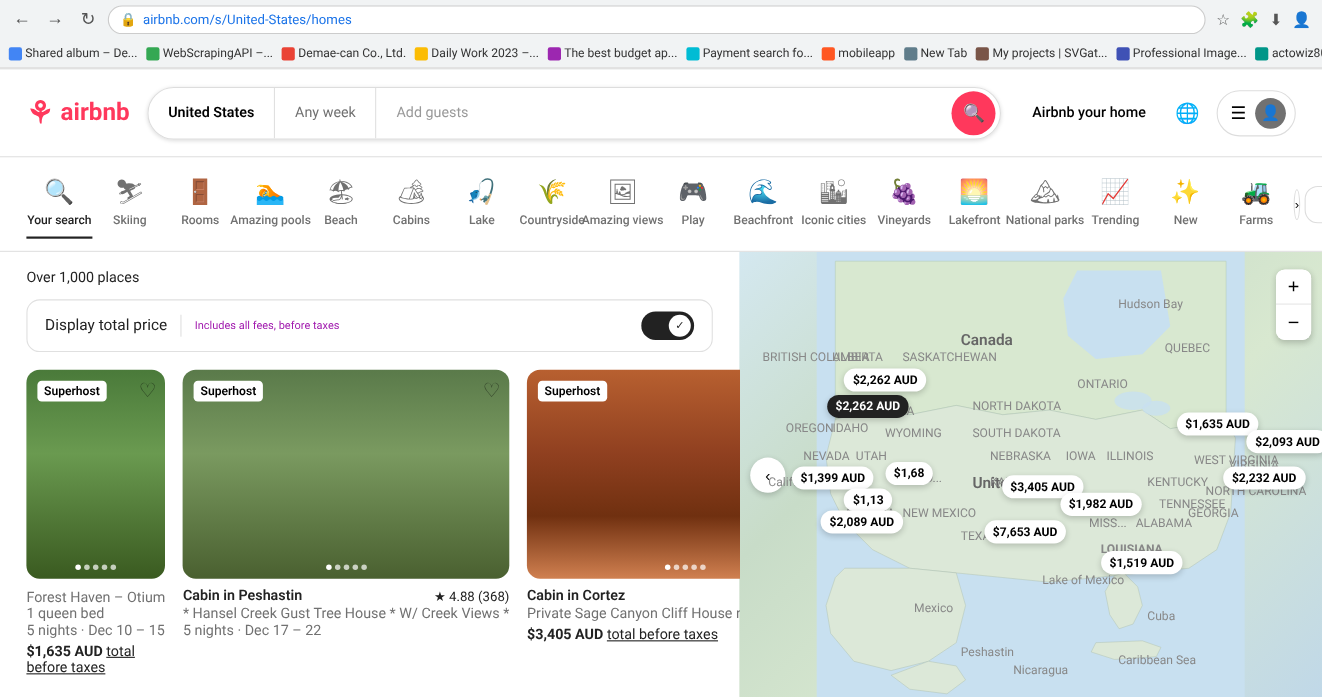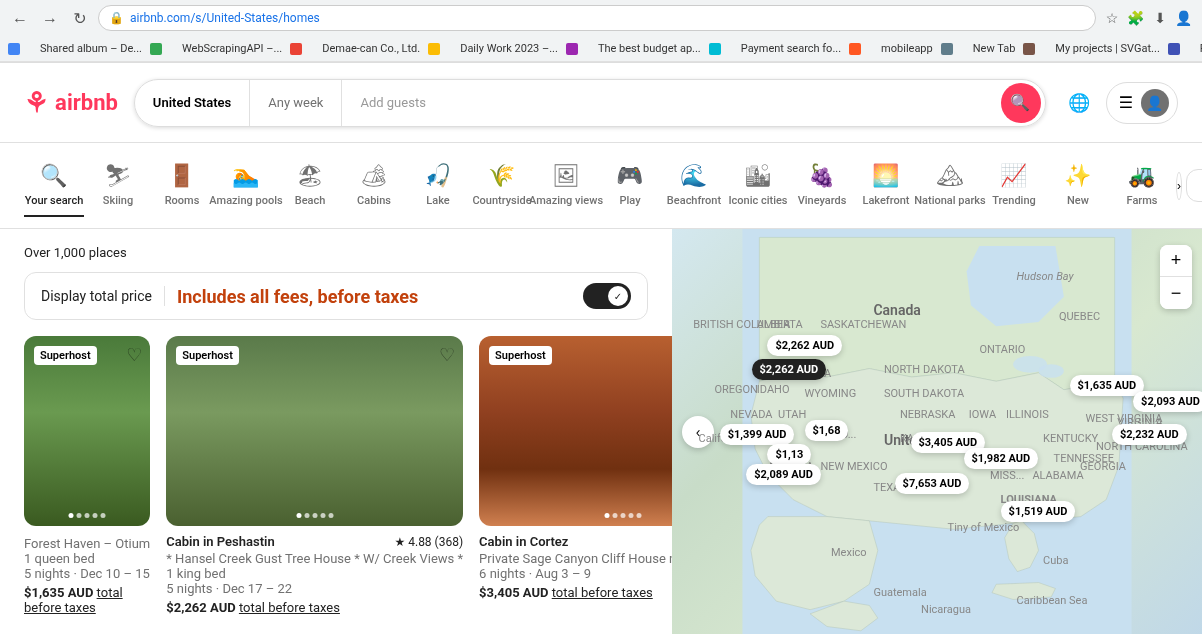--- a/index.html
+++ b/index.html
@@ -7,21 +7,21 @@
 
     
     .browser-chrome { background: #f1f3f4; border-bottom: 1px solid #ddd; }
     .browser-top { display: flex; align-items: center; padding: 6px 8px; gap: 6px; height: 36px; }
     .browser-nav-btn { width: 24px; height: 24px; border: none; background: none; cursor: pointer; color: #555; font-size: 16px; display: flex; align-items: center; justify-content: center; border-radius: 50%; }
     .browser-address-bar { flex: 1; height: 26px; background: #fff; border: 1px solid #ccc; border-radius: 13px; display: flex; align-items: center; padding: 0 10px; font-size: 12px; color: #333; gap: 6px; }
     .browser-address-bar span { color: #1a73e8; }
     .browser-actions { display: flex; gap: 4px; align-items: center; }
     .browser-action-btn { width: 20px; height: 20px; border: none; background: none; cursor: pointer; color: #555; font-size: 14px; }
     .bookmarks-bar { display: flex; align-items: center; padding: 3px 8px; gap: 8px; height: 26px; overflow: hidden; border-bottom: 1px solid #e0e0e0; }
-    .bookmark-item { font-size: 11px; color: #333; white-space: nowrap; cursor: pointer; display: flex; align-items: center; gap: 20px; }
+    .bookmark-item { font-size: 11px; color: #333; white-space: nowrap; cursor: pointer; display: flex; align-items: center; gap: 3px; }
     .bookmark-favicon { width: 12px; height: 12px; border-radius: 2px; display: inline-block; }
 
     
     .app { height: calc(634px - 62px); display: flex; flex-direction: column; overflow: hidden; }
 
     
     .header { display: flex; align-items: center; padding: 0 24px; height: 80px; border-bottom: 1px solid #e0e0e0; gap: 16px; }
     .logo { display: flex; align-items: center; gap: 6px; color: #FF385C; font-size: 22px; font-weight: bold; cursor: pointer; }
     .logo-icon { color: #FF385C; font-size: 28px; }
     .search-bar { flex: 1; display: flex; align-items: center; border: 1px solid #ddd; border-radius: 40px; height: 48px; box-shadow: 0 1px 4px rgba(0,0,0,0.15); overflow: hidden; }
@@ -49,21 +49,21 @@
 
     
     .main { display: flex; flex: 1; overflow: hidden; }
 
     
     .listings-panel { width: 672px; overflow-y: auto; padding: 16px 24px; }
     .results-count { font-size: 13px; color: #222; margin-bottom: 12px; }
     .price-toggle-bar { display: flex; align-items: center; border: 1px solid #e0e0e0; border-radius: 12px; padding: 10px 16px; margin-bottom: 16px; gap: 12px; }
     .price-toggle-label { font-size: 14px; font-weight: 400; color: #222; }
     .price-toggle-divider { width: 1px; height: 20px; background: #e0e0e0; }
-    .price-toggle-desc { font-size: 18px; color: #c2410c; flex: 1; font-weight: bold; }
+    .price-toggle-desc { font-size: 10px; color: #a21caf; flex: 1; }
     .toggle-switch { position: relative; width: 48px; height: 26px; cursor: pointer; }
     .toggle-track { width: 48px; height: 26px; background: #222; border-radius: 13px; }
     .toggle-knob { position: absolute; top: 3px; right: 3px; width: 20px; height: 20px; background: white; border-radius: 50%; display: flex; align-items: center; justify-content: center; font-size: 10px; color: #222; }
 
     
     .listings-grid { display: grid; grid-template-columns: repeat(3, 1fr); gap: 16px; }
     .listing-card { cursor: pointer; }
     .listing-img-placeholder { width: 100%; height: 190px; border-radius: 12px; position: relative; overflow: hidden; }
     .superhost-badge { position: absolute; top: 10px; left: 10px; background: white; border-radius: 4px; padding: 3px 6px; font-size: 11px; font-weight: 600; }
     .wishlist-btn { position: absolute; top: 8px; right: 8px; background: none; border: none; cursor: pointer; font-size: 18px; color: rgba(0,0,0,0.5); }
@@ -184,20 +184,21 @@
         <span class="search-date">Any week</span>
       </div>
       <div class="search-segment" style="flex:1;">
         <span class="search-guests">Add guests</span>
       </div>
       <button class="search-btn">
         <span>🔍</span>
       </button>
     </div>
     <div class="header-right">
+      <span class="host-link">Airbnb your home</span>
       <button class="globe-btn">
         <span>🌐</span>
       </button>
       <div class="user-menu">
         <span class="hamburger-icon">☰</span>
         <div class="user-avatar">👤</div>
       </div>
     </div>
   </div>
 
@@ -328,44 +329,41 @@
                 <div class="dot"></div>
                 <div class="dot"></div>
               </div>
             </div>
             <div class="listing-info">
               <div class="listing-header">
       <span class="listing-name">Cabin in Peshastin</span>
       <span class="listing-rating">★ 4.88 (368)</span>
     </div>
               <div class="listing-subtitle">* Hansel Creek Gust Tree House * W/ Creek Views *</div>
-              <div class="listing-beds">1 king bed</div>
               <div class="listing-dates">5 nights · Dec 17 – 22</div>
-              <div class="listing-price"><strong>$2,262 AUD</strong> <a>total before taxes</a></div>
             </div>
           </div>
           <div class="listing-card">
             <div class="listing-img-placeholder" style="background: linear-gradient(rgb(184, 96, 48) 0%, rgb(144, 64, 32) 40%, rgb(112, 48, 16) 70%, rgb(208, 128, 80) 100%);">
               <div class="superhost-badge">Superhost</div>
               <button class="wishlist-btn"><span>♡</span></button>
               <div class="carousel-dots">
                 <div class="dot active"></div>
                 <div class="dot"></div>
                 <div class="dot"></div>
                 <div class="dot"></div>
                 <div class="dot"></div>
               </div>
             </div>
             <div class="listing-info">
               <div class="listing-header">
       <span class="listing-name">Cabin in Cortez</span>
       <span class="listing-rating">★ 4.98 (247)</span>
     </div>
               <div class="listing-subtitle">Private Sage Canyon Cliff House near Mesa Verde</div>
-              <div class="listing-dates">6 nights · Aug 3 – 9</div>
               <div class="listing-price"><strong>$3,405 AUD</strong> <a>total before taxes</a></div>
             </div>
           </div>
         </div>
     </div>
 
     <div class="map-panel" id="map-panel">
       <div class="map-bg">
 
         <svg class="map-svg" viewBox="0 0 460 480" xmlns="http://www.w3.org/2000/svg">
@@ -395,21 +393,21 @@
 
       <div class="map-zoom">
         <button class="map-zoom-btn">+</button>
         <button class="map-zoom-btn">−</button>
       </div>
 
       <div id="map-labels"></div>
       <div id="map-price-pins"></div>
     <div class="map-label" style="top: 18%; left: 38%;">Canada</div>
         <div class="map-label" style="top: 50%; left: 40%;">United States</div>
-        <div class="map-label-sm" style="top: 10%; left: 65%; font-style: italic;">Hudson Bay</div>
+        <div class="map-label-sm" style="top: 10%; left: 65%;">Hudson Bay</div>
         <div class="map-label-sm" style="top: 22%; left: 4%;">BRITISH COLUMBIA</div>
         <div class="map-label-sm" style="top: 22%; left: 16%;">ALBERTA</div>
         <div class="map-label-sm" style="top: 22%; left: 28%;">SASKATCHEWAN</div>
         <div class="map-label-sm" style="top: 28%; left: 58%;">ONTARIO</div>
         <div class="map-label-sm" style="top: 34%; left: 20%;">MONTANA</div>
         <div class="map-label-sm" style="top: 33%; left: 40%;">NORTH DAKOTA</div>
         <div class="map-label-sm" style="top: 39%; left: 40%;">SOUTH DAKOTA</div>
         <div class="map-label-sm" style="top: 39%; left: 25%;">WYOMING</div>
         <div class="map-label-sm" style="top: 44%; left: 43%;">NEBRASKA</div>
         <div class="map-label-sm" style="top: 38%; left: 8%;">OREGON</div>
@@ -428,23 +426,23 @@
         <div class="map-label-sm" style="top: 55%; left: 72%;">TENNESSEE</div>
         <div class="map-label-sm" style="top: 59%; left: 68%;">ALABAMA</div>
         <div class="map-label-sm" style="top: 59%; left: 60%;">MISS...</div>
         <div class="map-label-sm" style="top: 65%; left: 62%; font-weight: bold;">LOUISIANA</div>
         <div class="map-label-sm" style="top: 55%; left: 57%;">ARKANSA</div>
         <div class="map-label-sm" style="top: 62%; left: 38%;">TEXAS</div>
         <div class="map-label-sm" style="top: 57%; left: 28%;">NEW MEXICO</div>
         <div class="map-label-sm" style="top: 57%; left: 18%;">ARIZONA</div>
         <div class="map-label-sm" style="top: 78%; left: 30%;">Mexico</div>
         <div class="map-label-sm" style="top: 80%; left: 70%;">Cuba</div>
-        <div class="map-label-sm" style="top: 88%; left: 38%;">Guatemala</div>
+        <div class="map-label-sm" style="top: 88%; left: 38%;">Peshastin</div>
         <div class="map-label-sm" style="top: 92%; left: 47%;">Nicaragua</div>
-        <div class="map-label-sm" style="top: 72%; left: 52%;">Tiny of Mexico</div>
+        <div class="map-label-sm" style="top: 72%; left: 52%;">Lake of Mexico</div>
         <div class="map-label-sm" style="top: 90%; left: 65%;">Caribbean Sea</div>
         <div class="map-label-sm" style="top: 20%; left: 73%;">QUEBEC</div>
         <div class="map-label-sm" style="top: 57%; left: 77%;">GEORGIA</div>
         <div class="map-price-pin selected" style="top: 32%; left: 15%;">$2,262 AUD</div>
         <div class="map-price-pin" style="top: 48%; left: 9%;">$1,399 AUD</div>
         <div class="map-price-pin" style="top: 36%; left: 75%;">$1,635 AUD</div>
         <div class="map-price-pin" style="top: 40%; left: 87%;">$2,093 AUD</div>
         <div class="map-price-pin" style="top: 50%; left: 45%;">$3,405 AUD</div>
         <div class="map-price-pin" style="top: 54%; left: 55%;">$1,982 AUD</div>
         <div class="map-price-pin" style="top: 47%; left: 25%;">$1,68</div>

